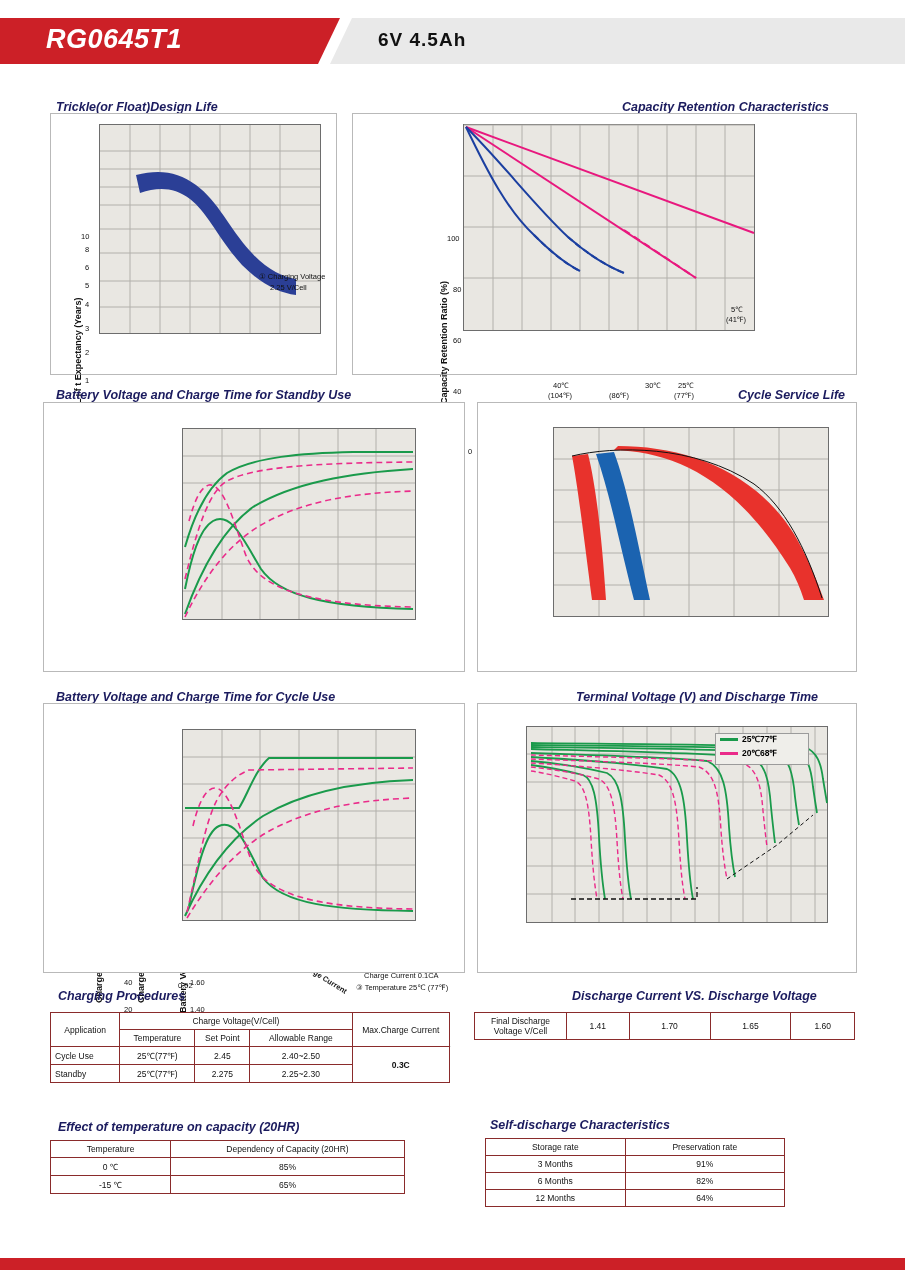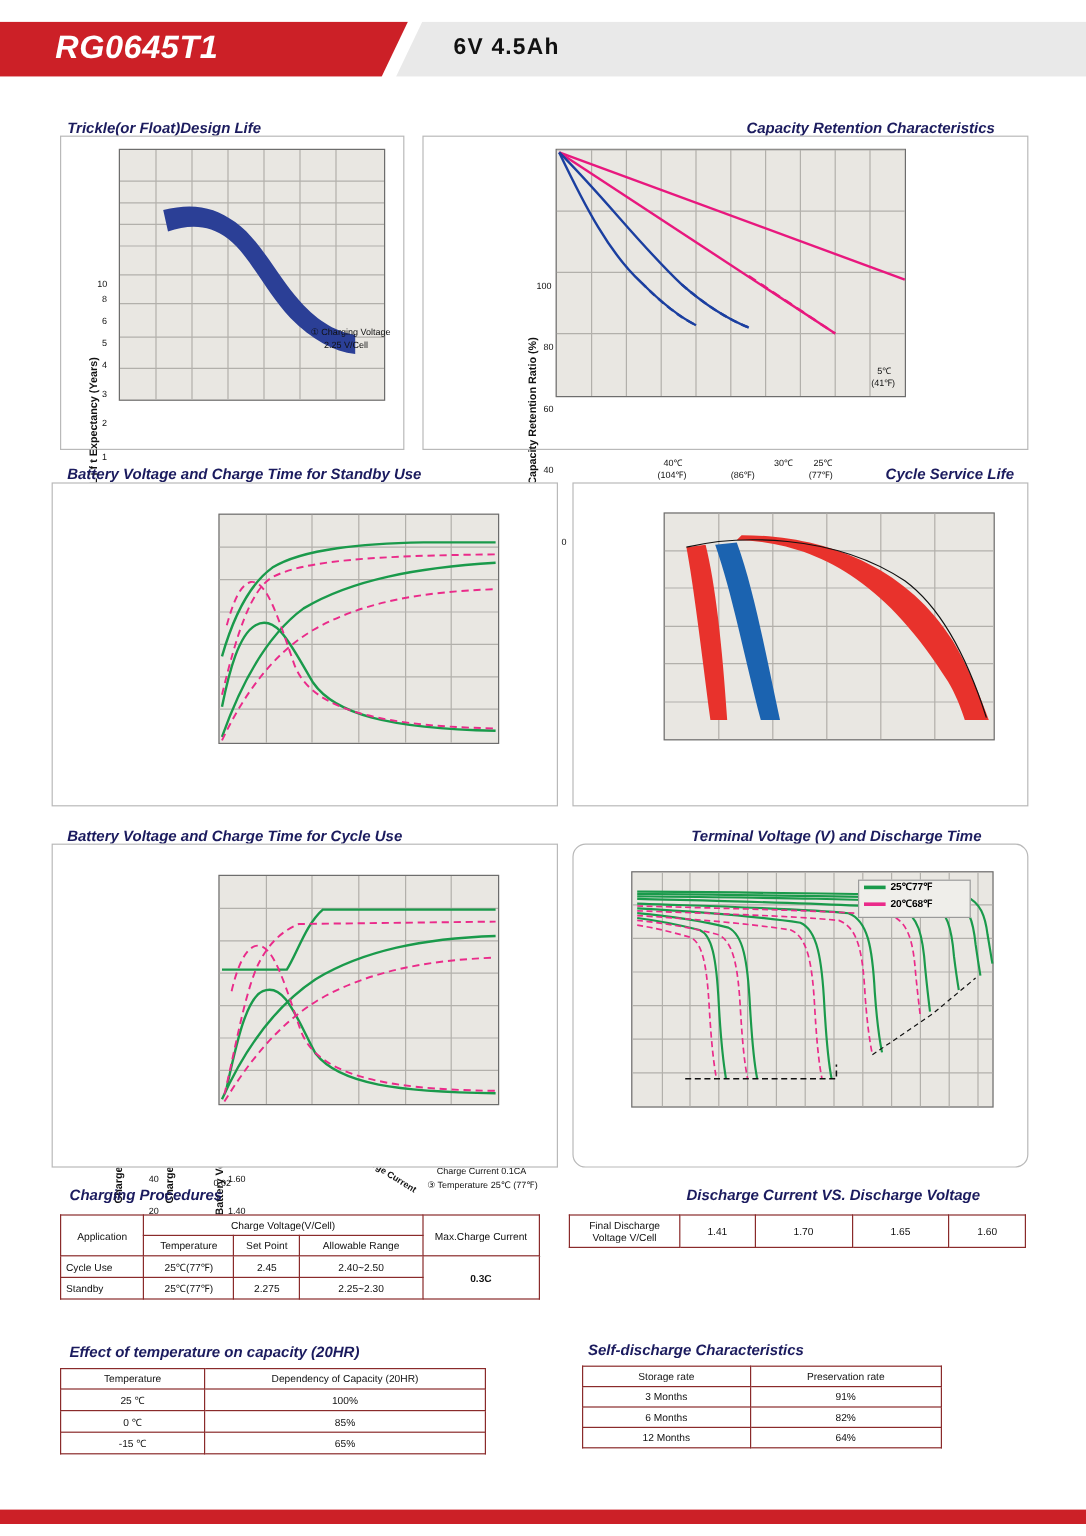--- a/index.html
+++ b/index.html
@@ -292,21 +292,21 @@
         <path d="M6,176 C14,140 22,102 36,96 C54,88 64,118 80,148 C100,174 150,180 230,181" stroke="#1a9a4b" stroke-width="2" fill="none"></path>
         <path d="M4,182 C14,140 22,92 34,70 C44,52 56,44 66,40 L230,38" stroke="#ea2b8a" stroke-width="1.6" stroke-dasharray="6,4" fill="none"></path>
         <path d="M4,188 C26,152 52,120 88,100 C130,78 176,70 230,68" stroke="#ea2b8a" stroke-width="1.6" stroke-dasharray="6,4" fill="none"></path>
         <path d="M10,96 C16,70 24,58 32,58 C46,58 56,96 68,130 C82,164 130,178 230,179" stroke="#ea2b8a" stroke-width="1.6" stroke-dasharray="6,4" fill="none"></path>
       </svg>
     </div>
 
   </div>
 
   <div class="ttl" style="left:576px;top:690px;">Terminal Voltage (V) and Discharge Time</div>
-  <div class="panel" style="left:477px;top:703px;width:378px;height:268px;border-radius:11px;">
+  <div class="panel" style="left:477px;top:703px;width:378px;height:268px;">
     <div class="plot" style="left:48px;top:22px;width:300px;height:195px;">
       <svg width="300" height="195">
         <g stroke="#b2b0ab" stroke-width="1">
           <line x1="0" y1="27" x2="300" y2="27"></line>
             <line x1="0" y1="55" x2="300" y2="55"></line>
           <line x1="0" y1="83" x2="300" y2="83"></line>
             <line x1="0" y1="111" x2="300" y2="111"></line>
           <line x1="0" y1="139" x2="300" y2="139"></line>
             <line x1="0" y1="167" x2="300" y2="167"></line>
           <line x1="25" y1="0" x2="25" y2="195"></line>
@@ -397,24 +397,20 @@
     </table>
 
   <div class="tblttl" style="left:58px;top:1120px;font-style:italic;">Effect of temperature on capacity (20HR)</div>
   <table class="tbl" style="left:50px;top:1140px;width:355px;">
     <tbody>
         <tr>
       <td style="width:118px;">Temperature</td>
       <td style="width:237px;">Dependency of Capacity (20HR)</td>
     </tr>
     <tr>
-      <td>25 ℃</td>
-      <td>100%</td>
-    </tr>
-    <tr>
       <td>0 ℃</td>
       <td>85%</td>
     </tr>
     <tr>
       <td>-15 ℃</td>
       <td>65%</td>
     </tr>
   </tbody>
     </table>
 

